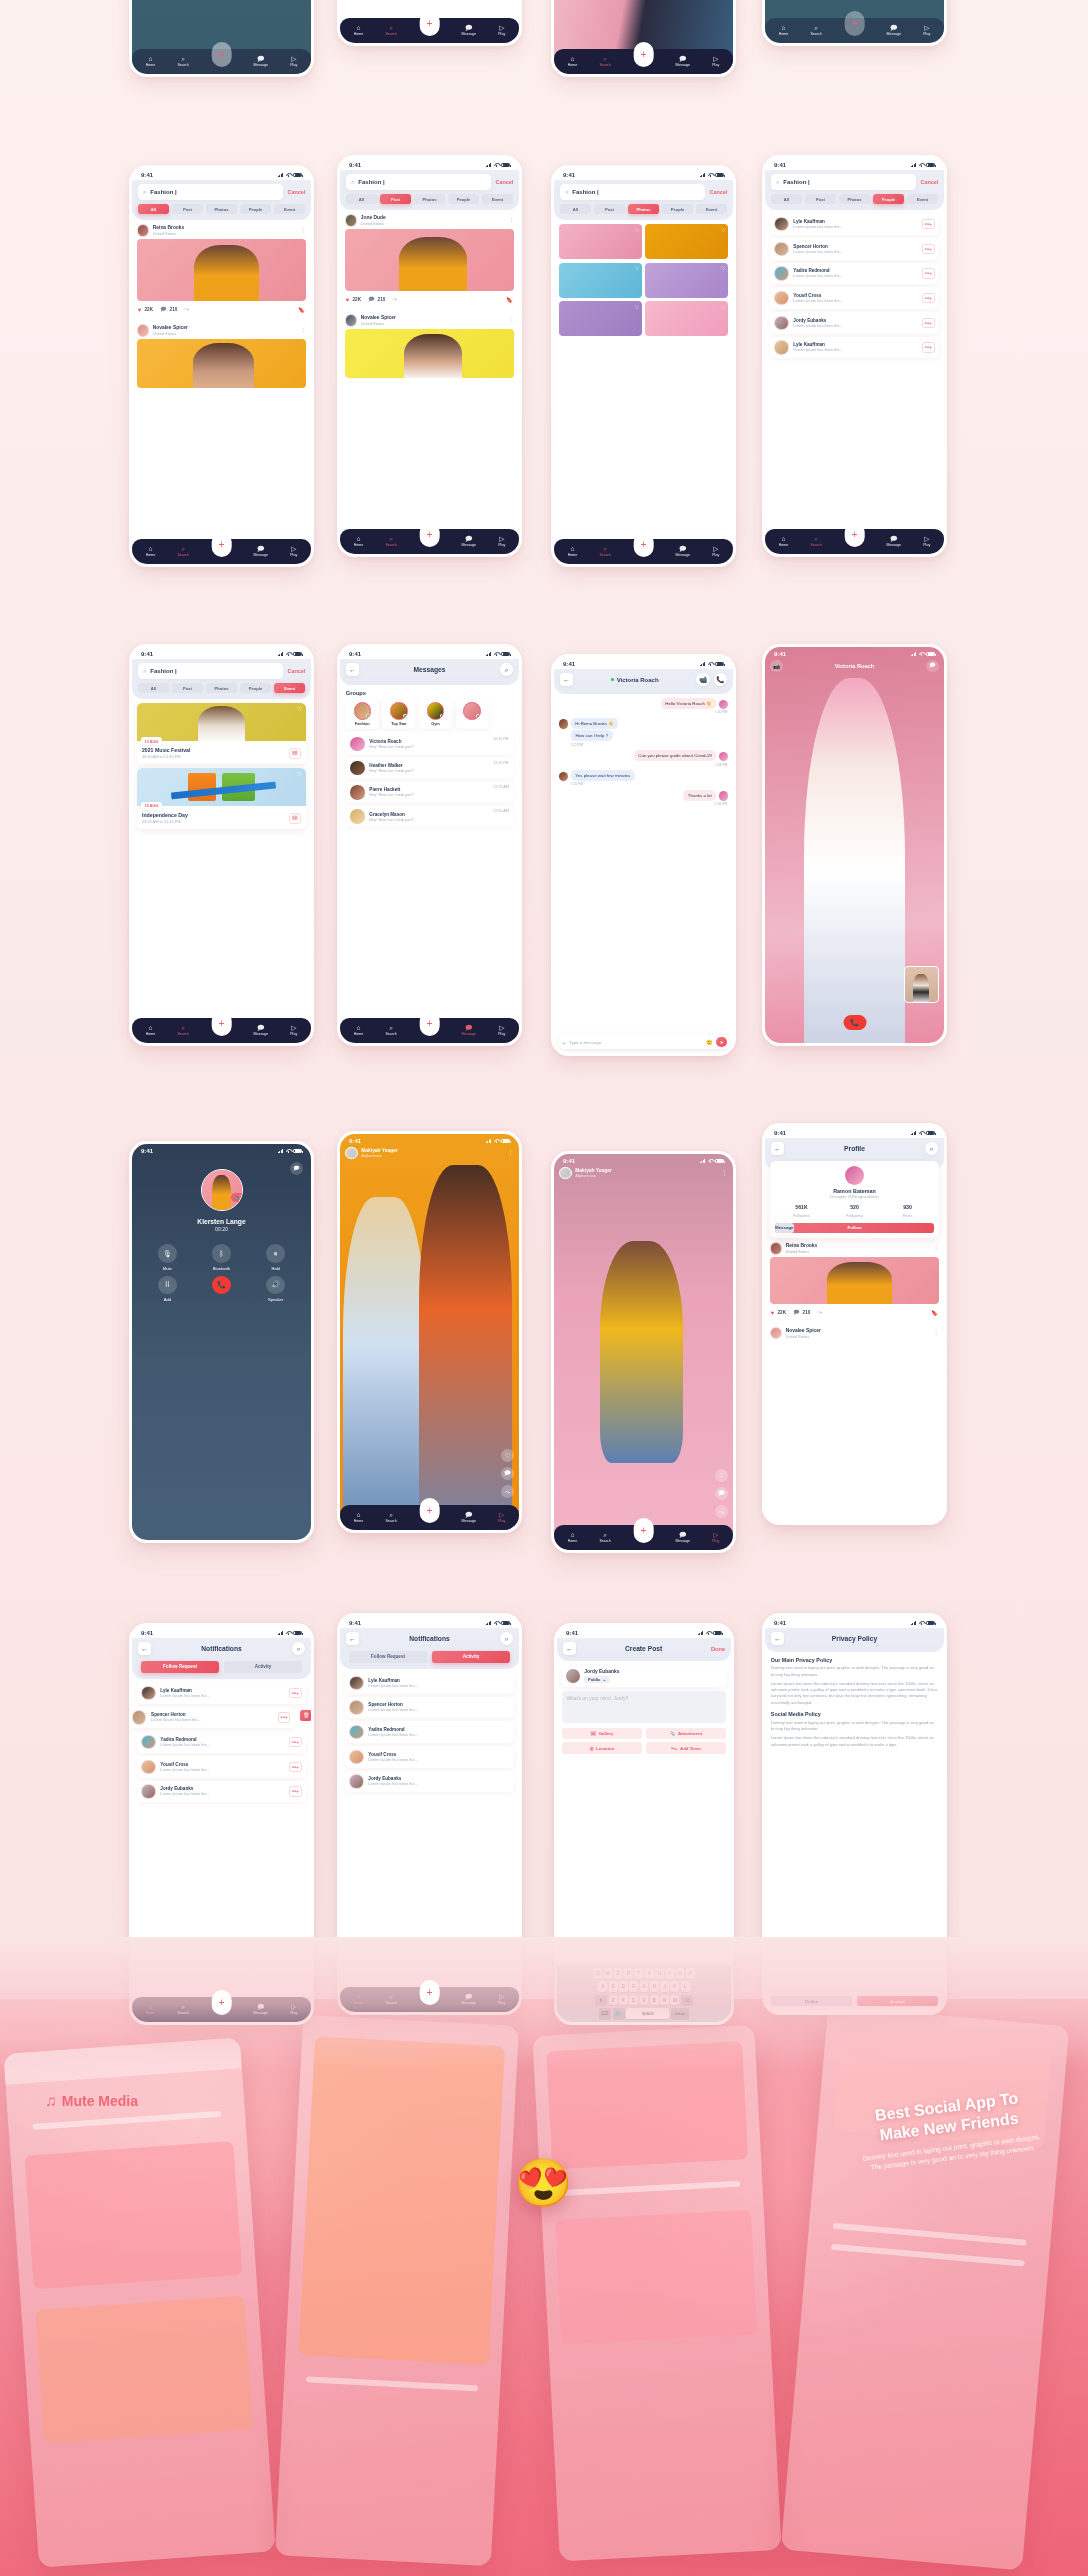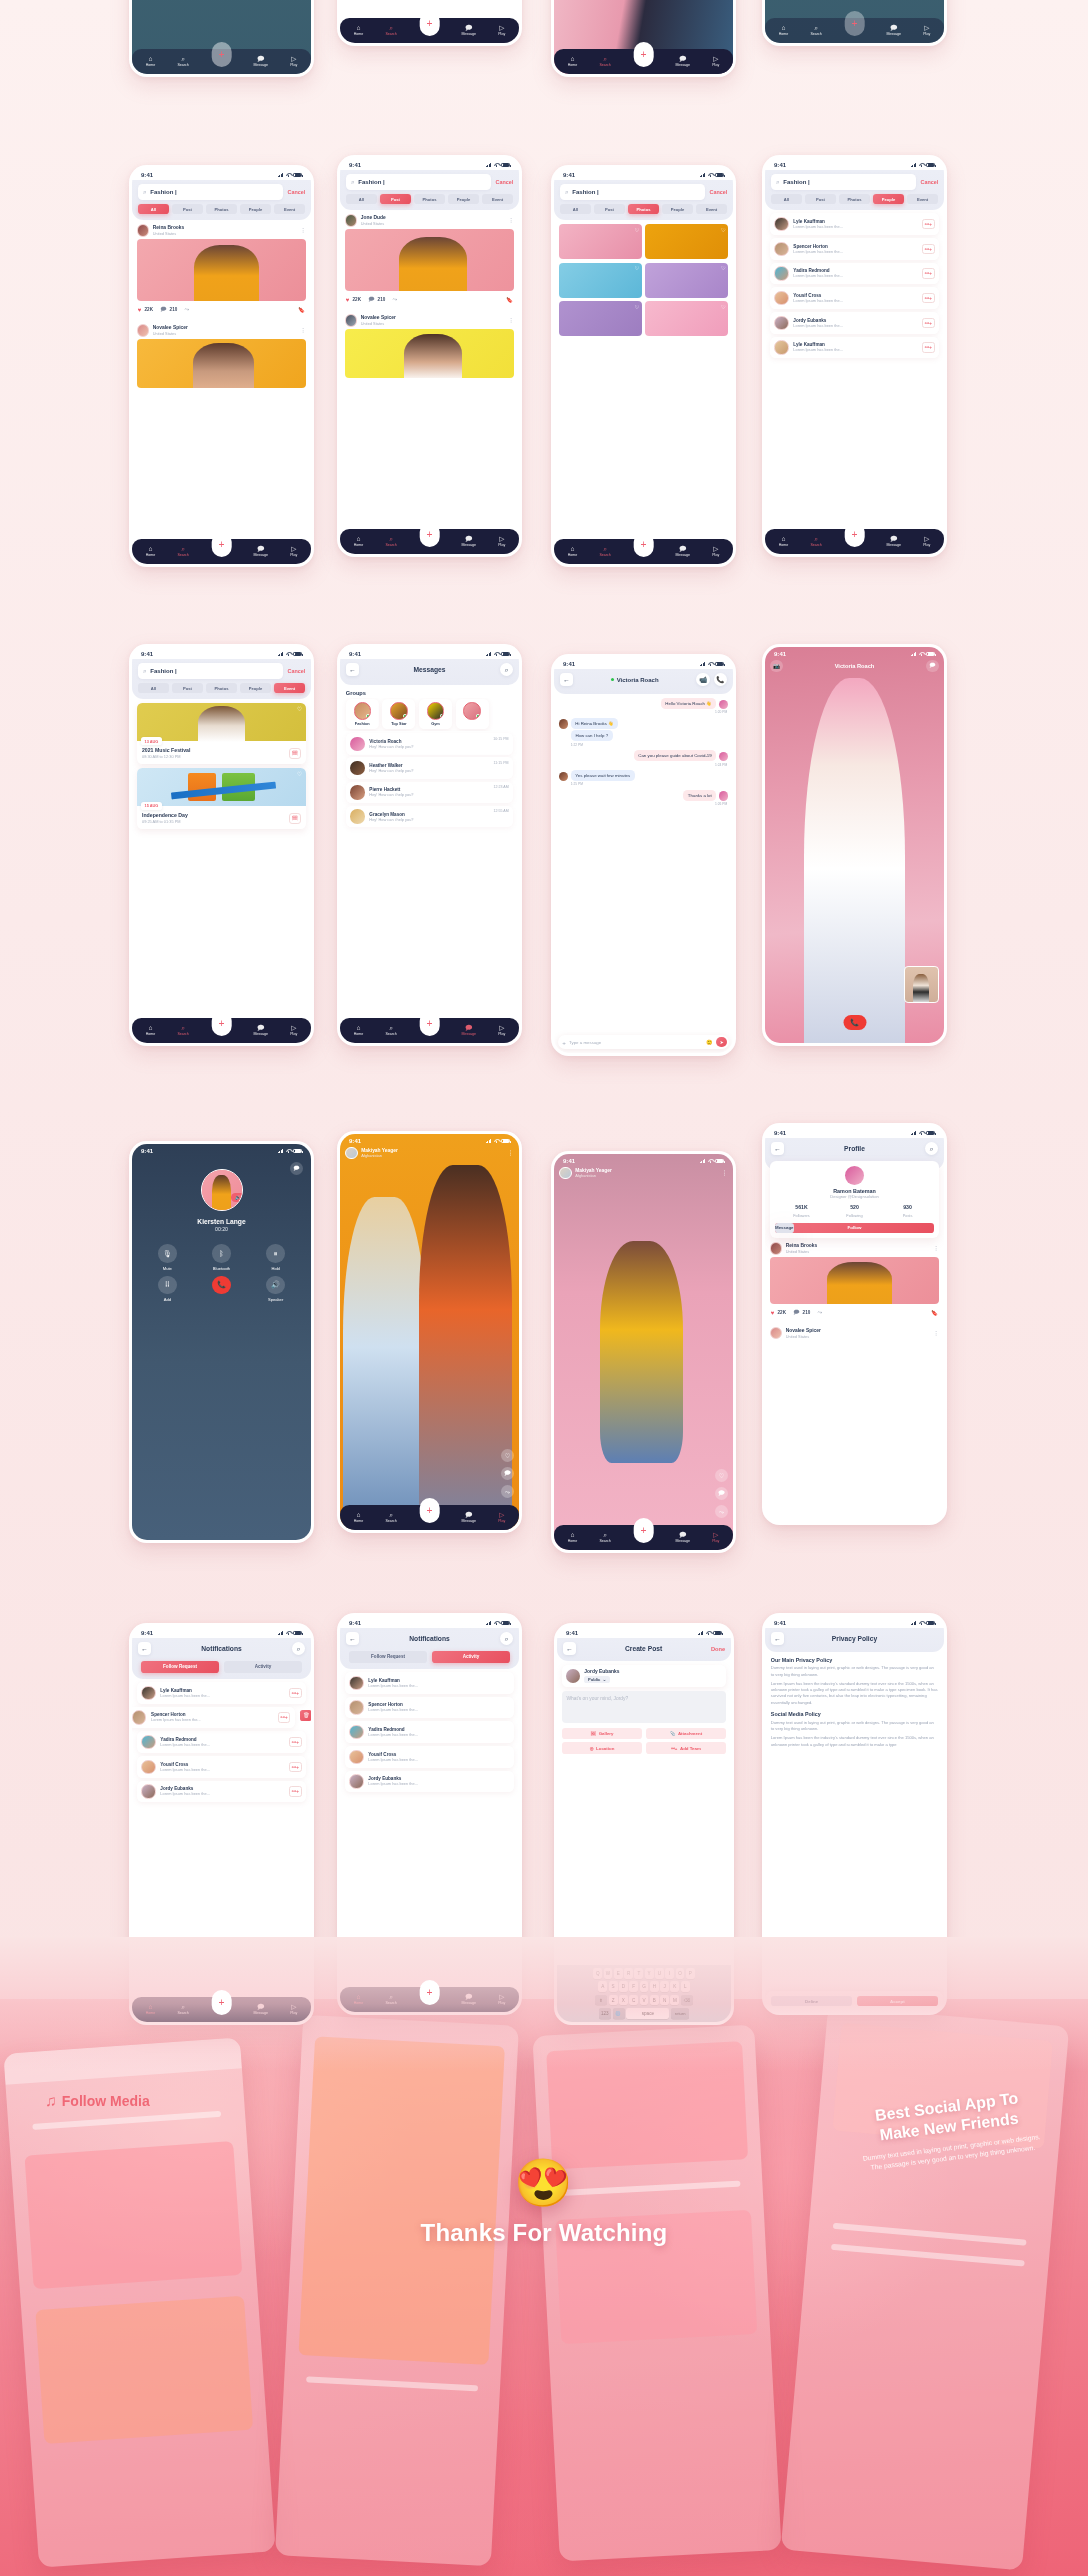--- a/index.html
+++ b/index.html
@@ -1569,25 +1569,24 @@
     <div class="pp">Lorem Ipsum has been the industry's standard dummy text ever since the 1500s, when an unknown printer took a galley of type and scrambled it to make a type</div>
     <div class="ppfoot">
       <div class="b d">Deline</div>
       <div class="b a">Accept</div>
     </div>
   </div>
 </div>
 
 <div class="brand">
   <span class="bm">♫</span>
-  <span class="bt">Follow Media</span>
+  <span class="bt">Mute Media</span>
 </div>
 
 <div class="tagline">
   <div class="t1">Best Social App To Make New Friends</div>
   <div class="t2">Dummy text used in laying out print, graphic or web designs. The passage is  very good an to very big thing unknown.</div>
 </div>
 
 <div class="thanks-wrap">
   <div class="emoji">😍</div>
-  <div class="thanks">Thanks For Watching</div>
 </div>
 
 
 </body></html>

